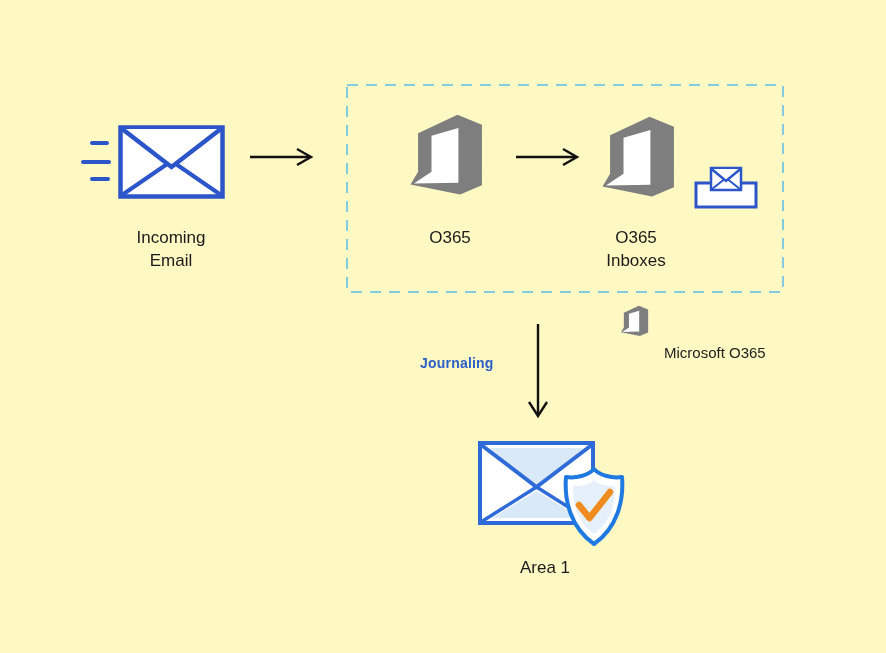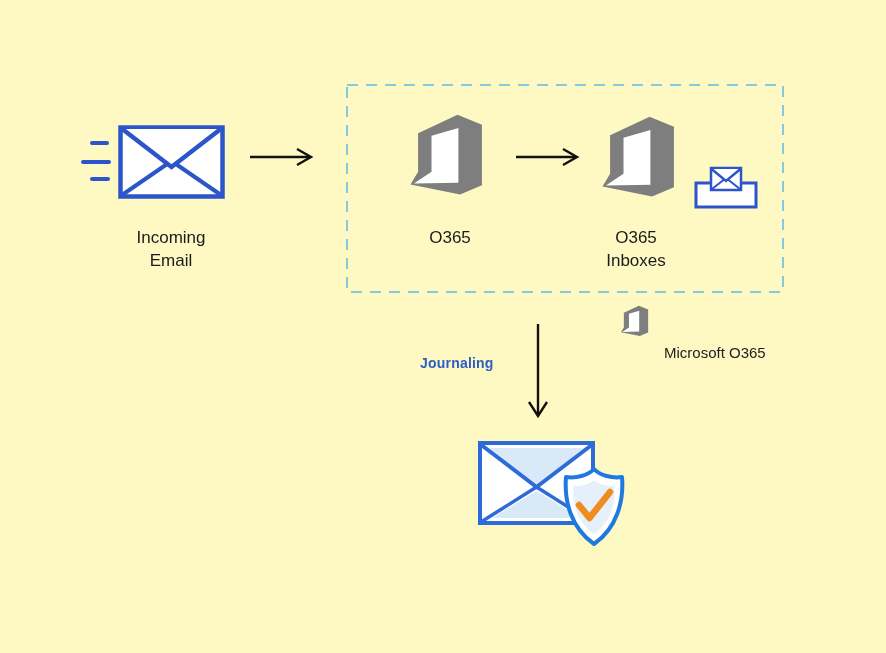--- a/index.html
+++ b/index.html
@@ -112,15 +112,16 @@
     <line x1="5" y1="83" x2="60.5" y2="48" stroke="#2f6bd8" stroke-width="3.5"></line>
     <line x1="116" y1="83" x2="60.5" y2="48" stroke="#2f6bd8" stroke-width="3.5"></line>
     <polyline points="4,5 60.5,48 117,5" fill="none" stroke="#2f6bd8" stroke-width="4"></polyline>
 
     <path d="M118,30 C124,36.5 136,39.5 146,38 C148,62 141,89 118,105 C95,89 88,62 90,38 C100,39.5 112,36.5 118,30 Z" fill="#ffffff" stroke="#1e7ae0" stroke-width="4" stroke-linejoin="round"></path>
     <path d="M118,41 C122.5,45.5 131.5,47.8 138.5,46.8 C140,64 135,83 118,95 C101,83 96,64 97.5,46.8 C104.5,47.8 113.5,45.5 118,41 Z" fill="#e5f0fa"></path>
     <polyline points="103,66 113.5,79 134,53" fill="none" stroke="#f08c1e" stroke-width="6.5" stroke-linecap="round" stroke-linejoin="round"></polyline>
   </svg>
 
   <div class="node-label" style="left:455px;top:556px;width:180px;">
+    <div>Area 1</div>
   </div>
 
 </div>
 
 </body></html>

